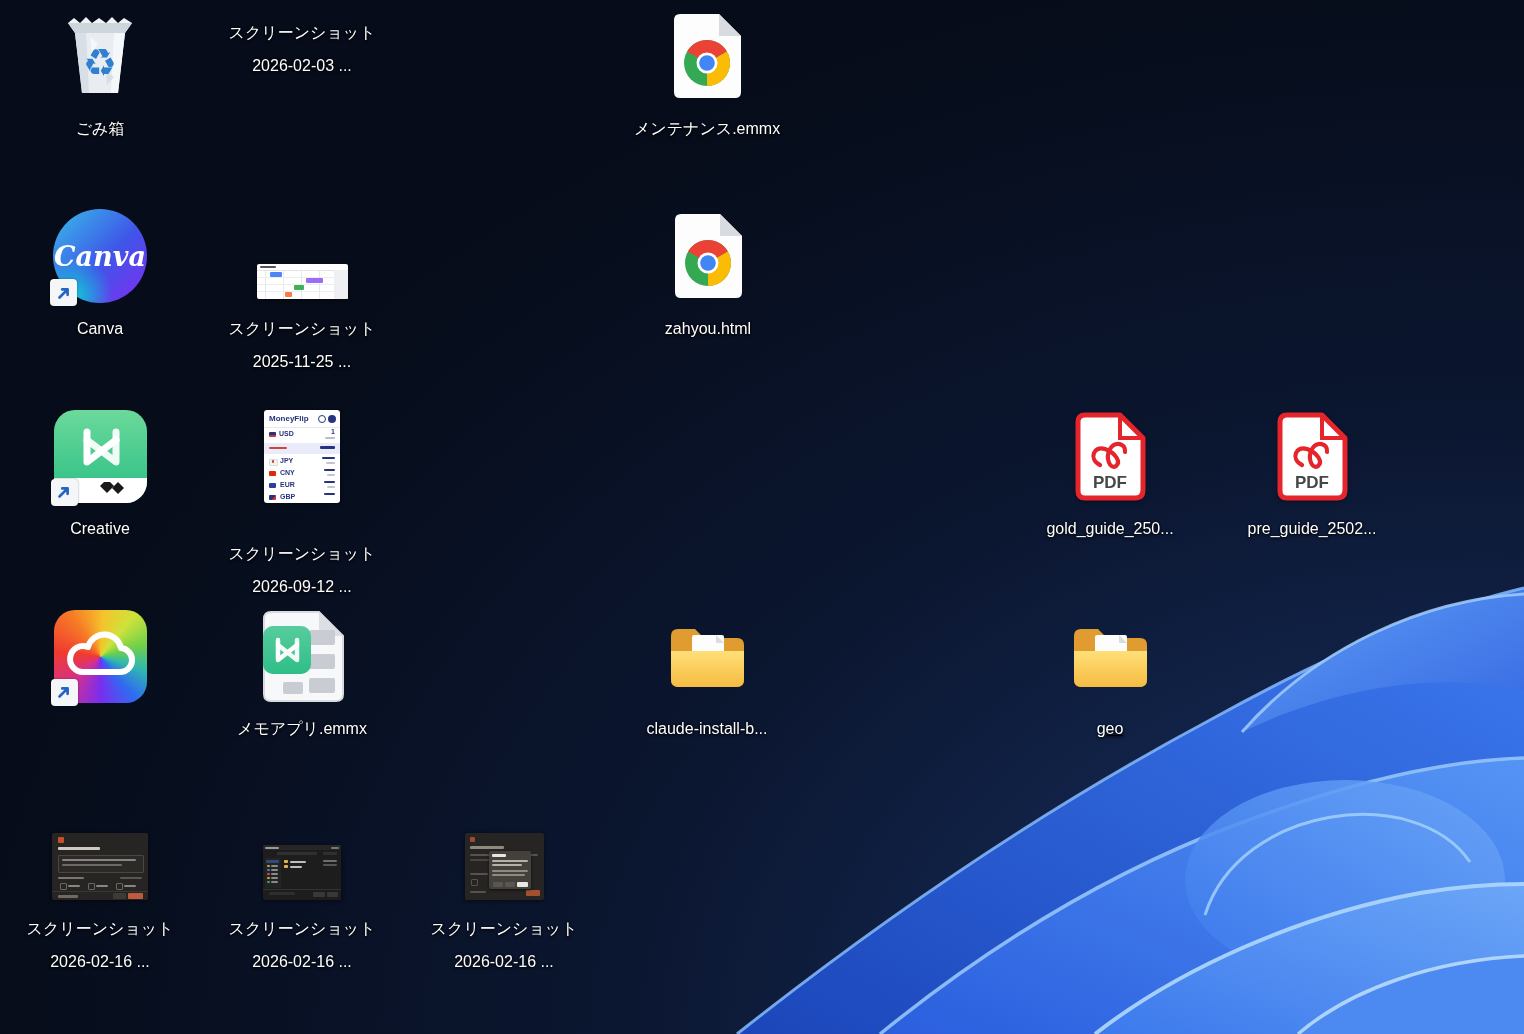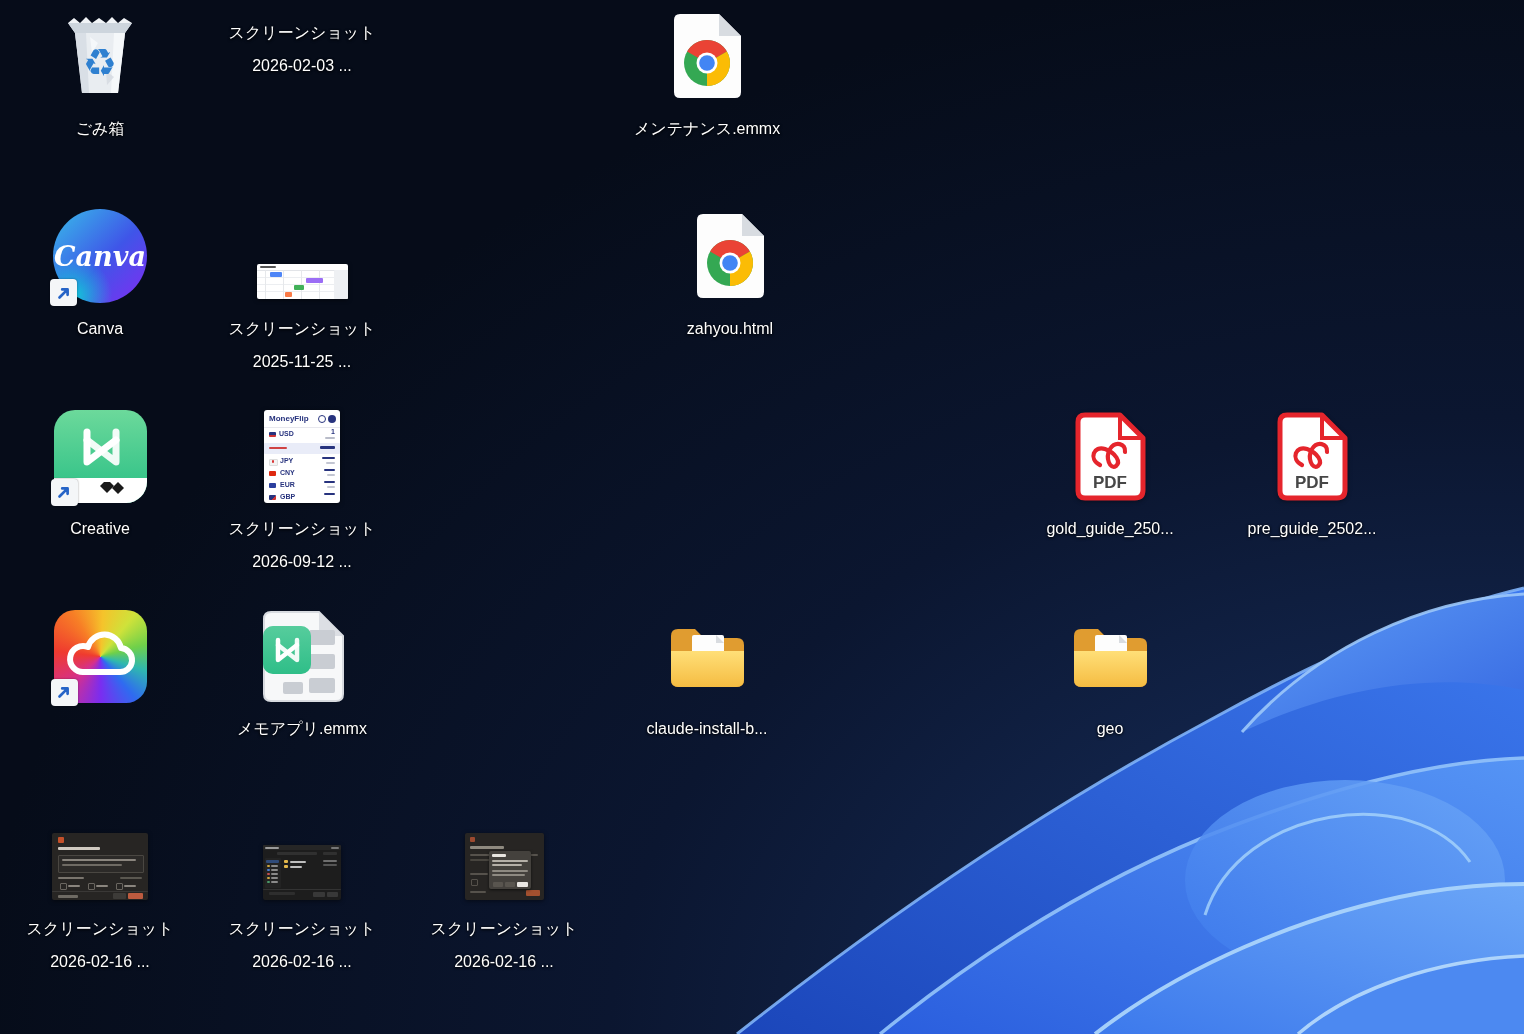--- a/index.html
+++ b/index.html
@@ -156,21 +156,21 @@
       <div class="bar" style="left:37px;top:21px;width:10px;height:5px;background:#41b058;"></div>
       <div class="bar" style="left:28px;top:28px;width:7px;height:5px;background:#fb7b47;"></div>
     </div>
   </div>
   <div class="lbl">
     <div>スクリーンショット</div>
     <div>2025-11-25 ...</div>
   </div>
 </div>
 
-<div class="cell" style="left:645px;top:208px;">
+<div class="cell" style="left:623px;top:208px;">
   <div class="slot">
     <svg width="67" height="84" viewBox="0 0 67 84">
       <path d="M6 0 H45 L67 22 V78 Q67 84 61 84 H6 Q0 84 0 78 V6 Q0 0 6 0 Z" fill="#fdfdfd"></path>
       <path d="M45 0 L67 22 H45 Z" fill="#d8dce1"></path>
       <circle cx="33" cy="49" r="23" fill="#34a853"></circle>
       <path d="M33 49 L13.1 37.5 A23 23 0 0 1 52.9 37.5 Z" fill="#ea4335"></path>
       <path d="M33 49 L52.9 37.5 A23 23 0 0 1 33 72 Z" fill="#fbbc05"></path>
       <circle cx="33" cy="49" r="10.5" fill="#fff"></circle>
       <circle cx="33" cy="49" r="7.8" fill="#4285f4"></circle>
     </svg>
@@ -195,21 +195,21 @@
       <div class="badge">
         <svg width="18" height="18" viewBox="0 0 20 20">
           <path d="M5 15 L14 6 M14 6 H8 M14 6 V12" stroke="#2664c7" stroke-width="3" fill="none" stroke-linecap="round" stroke-linejoin="round"></path>
         </svg>
       </div>
     </div>
   </div>
   <div class="lbl">Creative</div>
 </div>
 
-<div class="cell" style="left:217px;top:408px;">
+<div class="cell" style="left:217px;top:408px;gap:25px;">
   <div class="slot">
     <div class="mf thumb">
       <span class="t" style="left:5px;top:4px;font-size:8px;">MoneyFlip</span>
       <span class="bar" style="right:14px;top:5px;width:6px;height:6px;border:1px solid #27337e;border-radius:50%;"></span>
       <span class="bar" style="right:4px;top:5px;width:8px;height:8px;background:#27337e;border-radius:50%;"></span>
       <div class="bar" style="left:0;top:17px;width:76px;height:1px;background:#e8e8ee;"></div>
       <div class="bar" style="left:5px;top:22px;width:7px;height:5px;background:linear-gradient(180deg,#27337e 50%,#cf3434 50%);"></div>
       <span class="t row-code" style="left:15px;top:20px;">USD</span>
       <span class="t" style="right:5px;top:18px;font-size:7px;">1</span>
       <div class="bar" style="right:5px;top:27px;width:10px;height:2px;background:#b9bcc9;"></div>
@@ -317,21 +317,21 @@
           <linearGradient id="fg1" x1="0" y1="0" x2="0" y2="1">
         <stop offset="0" stop-color="#ffdf78"></stop>
             <stop offset="1" stop-color="#f5bc42"></stop>
           </linearGradient>
         </defs>
     </svg>
   </div>
   <div class="lbl">claude-install-b...</div>
 </div>
 
-<div class="cell" style="left:1025px;top:608px;">
+<div class="cell" style="left:1025px;top:608px;text-decoration:underline;">
   <div class="slot">
     <svg width="84" height="72" viewBox="0 0 84 72">
       <path d="M6 16 Q6 9 13 9 H30 L39 18 H72 Q79 18 79 25 V60 Q79 67 72 67 H13 Q6 67 6 60 Z" fill="#e09c30"></path>
       <rect x="27" y="15" width="32" height="40" rx="2" fill="#fdfdfd"></rect>
       <path d="M51 15 L59 23 H51 Z" fill="#d9dce0"></path>
       <path d="M34 46 A9 9 0 0 1 50 42" stroke="#dd4434" stroke-width="4" fill="none"></path>
       <path d="M6 31 H79 V59 Q79 67 71 67 H14 Q6 67 6 59 Z" fill="url(#fg2)"></path>
       <defs>
           <linearGradient id="fg2" x1="0" y1="0" x2="0" y2="1">
         <stop offset="0" stop-color="#ffdf78"></stop>

